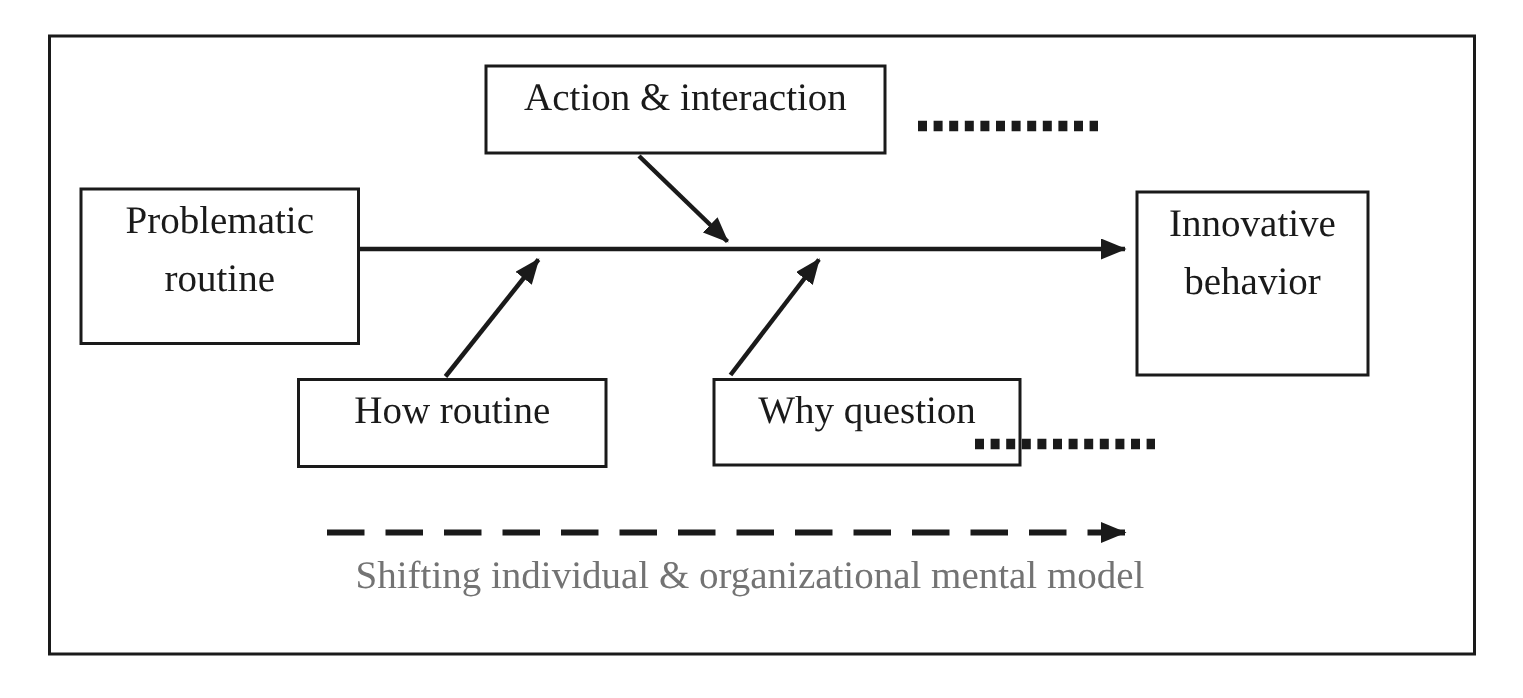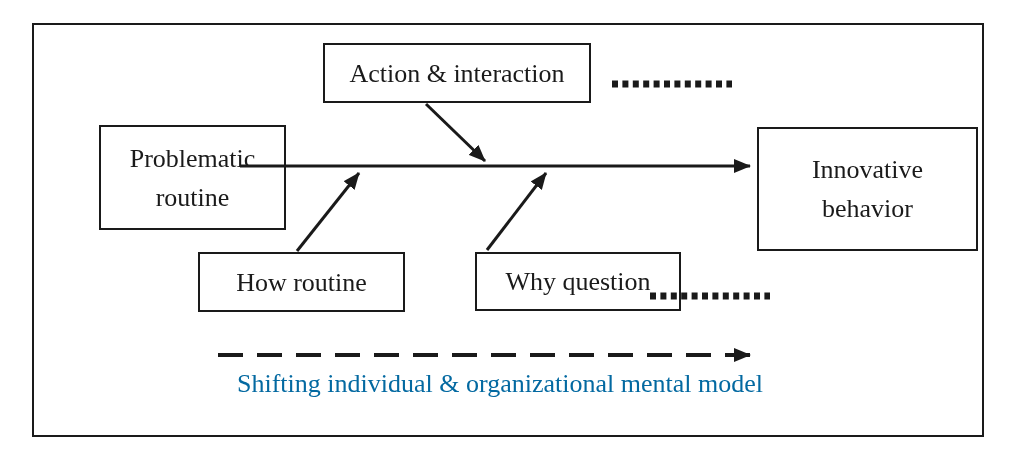--- a/index.html
+++ b/index.html
@@ -23,50 +23,50 @@
     width: 948px;
     height: 410px;
     border: 2px solid #1a1a1a;
     background: #ffffff;
   }
   .node {
     position: absolute;
     border: 2px solid #1a1a1a;
     background: #ffffff;
     display: flex;
-    align-items: center;
+    align-items: flex-start;
     justify-content: center;
     text-align: center;
     font-size: 26px;
     line-height: 1.5;
     box-sizing: border-box;
     padding: 0 8px;
   }
-  .node-problematic { left: 53px;  top: 125px; width: 187px; height: 105px; margin-left: 46px; }
+  .node-problematic { left: 53px;  top: 125px; width: 187px; height: 105px; }
   .node-action      { left: 323px; top: 43px;  width: 268px; height: 60px;  }
-  .node-innovative  { left: 757px; top: 127px; width: 221px; height: 124px; }
+  .node-innovative  { left: 757px; top: 127px; width: 156px; height: 124px; }
   .node-how         { left: 198px; top: 252px; width: 207px; height: 60px;  }
   .node-why         { left: 427px; top: 252px; width: 206px; height: 59px; margin-left: 48px;  }
   .arrow-layer {
     position: absolute;
     left: 0;
     top: 0;
     width: 1015px;
     height: 465px;
     pointer-events: none;
   }
   .caption {
     position: absolute;
     left: 150px;
     top: 368px;
     width: 700px;
     text-align: center;
     font-size: 26px;
     line-height: 1.2;
-    color: #0369a1;
+    color: #737373;
   }
 </style>
 </head>
 <body>
 
 <div class="stage">
 
   <div class="frame"></div>
 
   <div class="node node-problematic">

